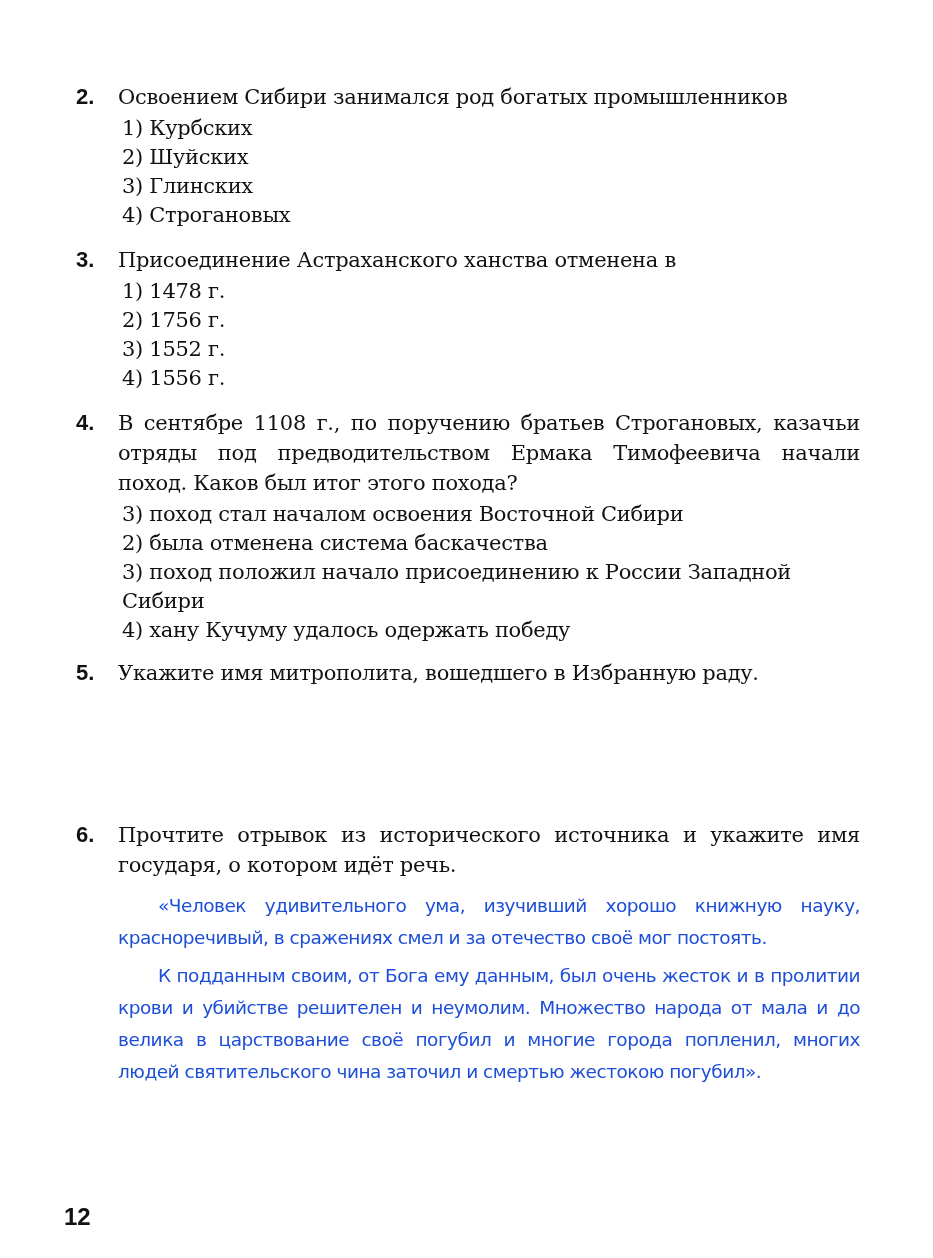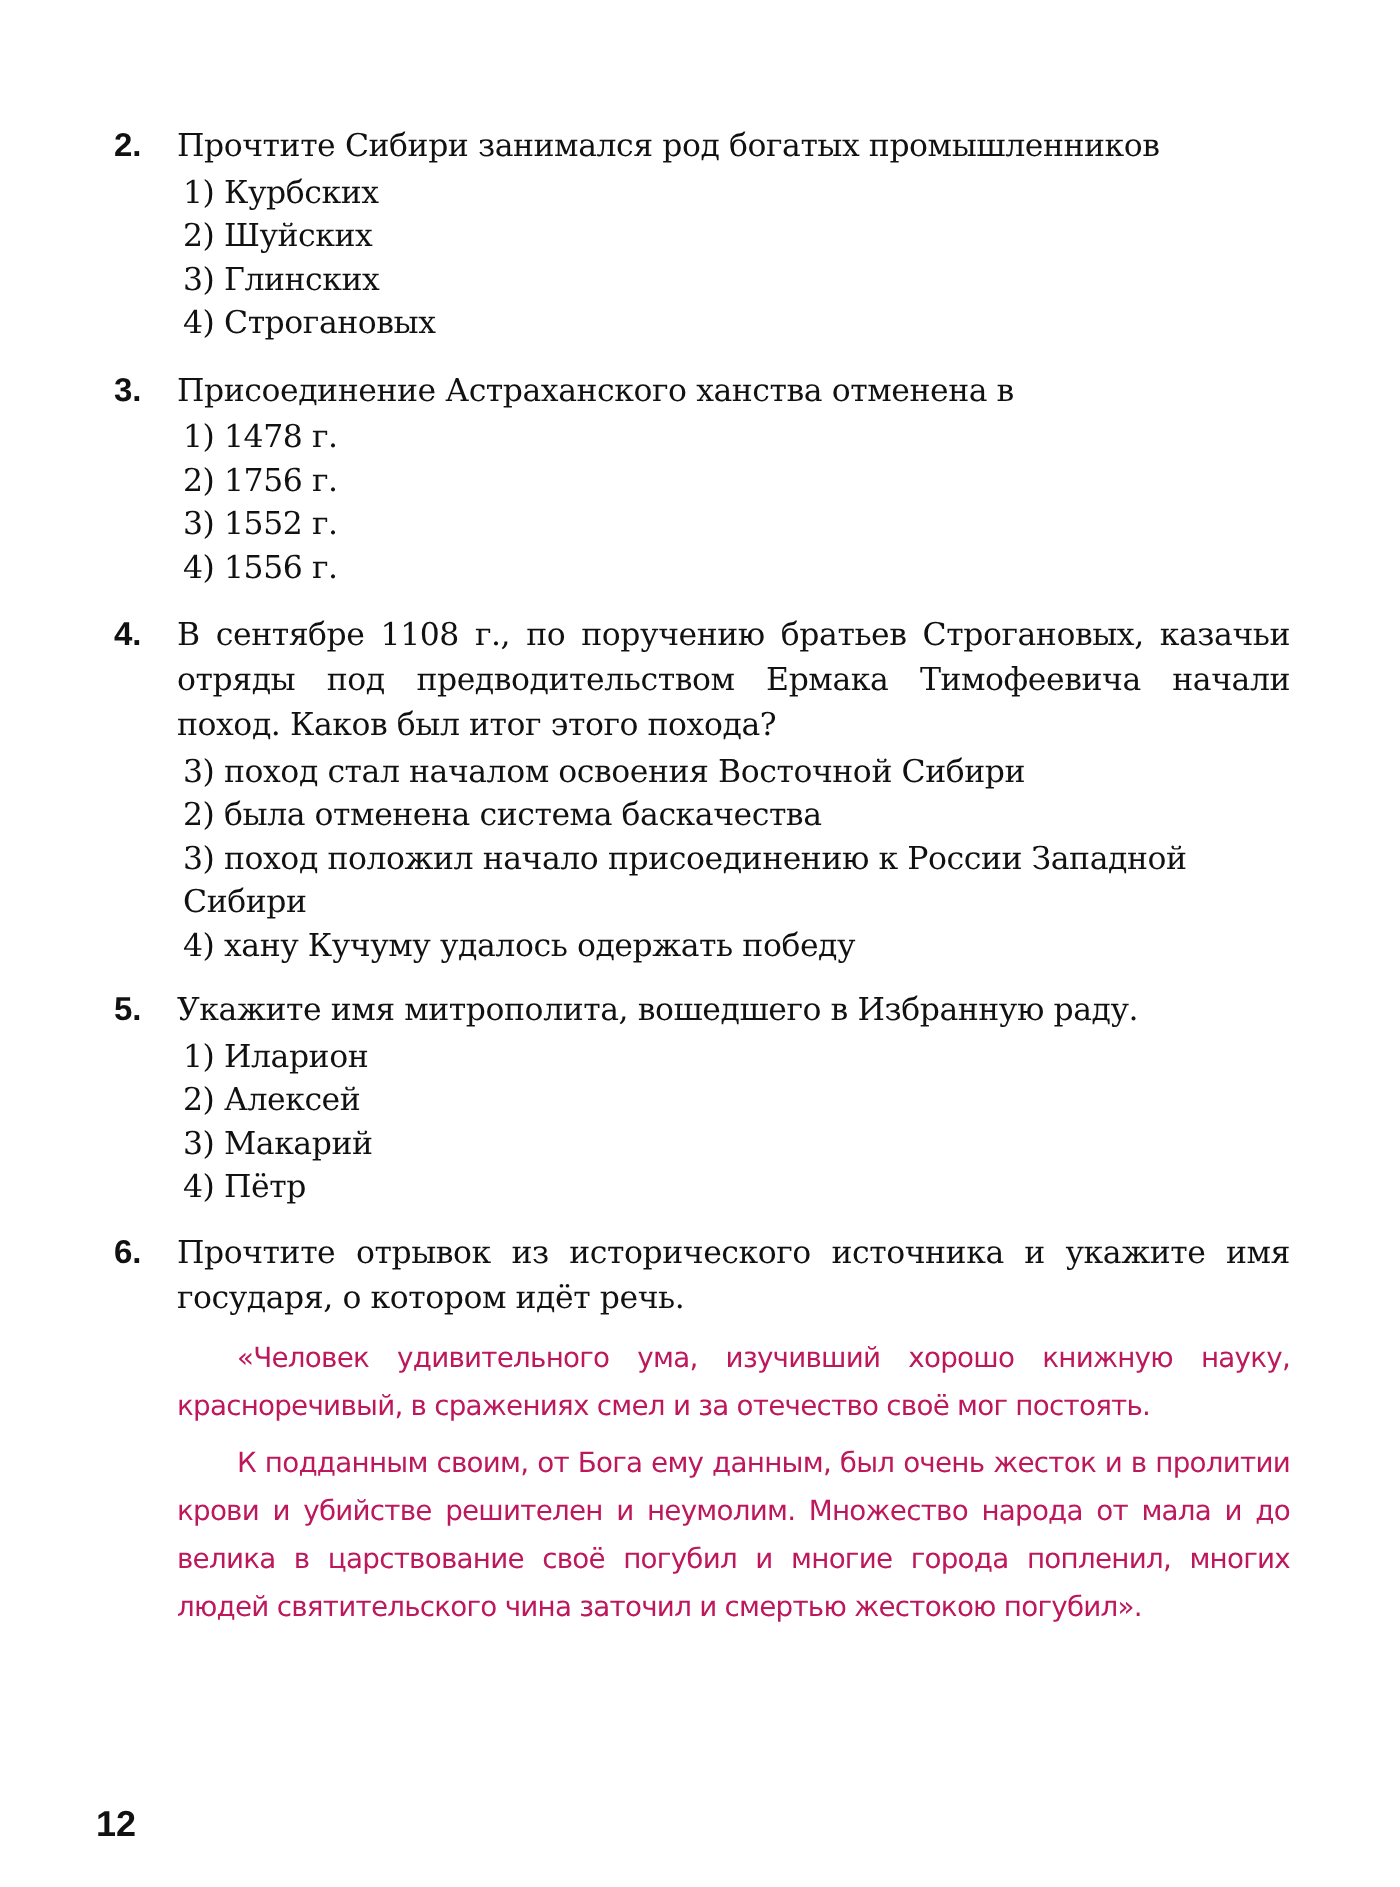--- a/index.html
+++ b/index.html
@@ -19,37 +19,37 @@
     .q-text {
       flex: 1; font-size: 21px; line-height: 30px; letter-spacing: -0.3px;
       text-align: justify;
     }
     .options { margin-left: 46px; margin-top: 2px; }
     .option { font-size: 21px; line-height: 29px; letter-spacing: -0.3px; }
     .quote {
       margin-left: 42px; margin-top: 10px;
       font-family: "DejaVu Sans", "Liberation Sans", sans-serif;
       font-size: 18.5px; line-height: 32px; letter-spacing: -0.5px;
-      text-align: justify; color: #be185d;
+      text-align: justify; color: #1d4ed8;
     }
     .quote p { margin: 0 0 6px 0; text-indent: 40px; }
     .page-number {
       position: absolute; left: 64px; top: 1203px;
       font-family: "Liberation Sans", sans-serif; font-weight: bold; font-size: 24px;
     }
   </style>
 </head>
 <body>
 
 <div class="page">
 
   <div class="question" style="top:82px;">
     <div class="q-row">
       <span class="q-num">2.</span>
-      <span class="q-text">Прочтите Сибири занимался род богатых промышленников</span>
+      <span class="q-text">Освоением Сибири занимался род богатых промышленников</span>
     </div>
     <div class="options">
       <div class="option">1) Курбских</div>
       <div class="option">2) Шуйских</div>
       <div class="option">3) Глинских</div>
       <div class="option">4) Строгановых</div>
     </div>
   </div>
 
   <div class="question" style="top:245px;">
@@ -76,26 +76,20 @@
       <div class="option">3) поход положил начало присоединению к России Западной Сибири</div>
       <div class="option">4) хану Кучуму удалось одержать победу</div>
     </div>
   </div>
 
   <div class="question" style="top:658px;">
     <div class="q-row">
       <span class="q-num">5.</span>
       <span class="q-text">Укажите имя митрополита, вошедшего в Избранную раду.</span>
     </div>
-    <div class="options">
-      <div class="option">1) Иларион</div>
-      <div class="option">2) Алексей</div>
-      <div class="option">3) Макарий</div>
-      <div class="option">4) Пётр</div>
-    </div>
   </div>
 
   <div class="question" style="top:820px;">
     <div class="q-row">
       <span class="q-num">6.</span>
       <span class="q-text">Прочтите отрывок из исторического источника и укажите имя государя, о котором идёт речь.</span>
     </div>
     <div class="quote">
       <p>«Человек удивительного ума, изучивший хорошо книжную науку, красноречивый, в сражениях смел и за отечество своё мог постоять.</p>
       <p>К подданным своим, от Бога ему данным, был очень жесток и в пролитии крови и убийстве решителен и неумолим. Множество народа от мала и до велика в царствование своё погубил и многие города попленил, многих людей святительского чина заточил и смертью жестокою погубил».</p>

